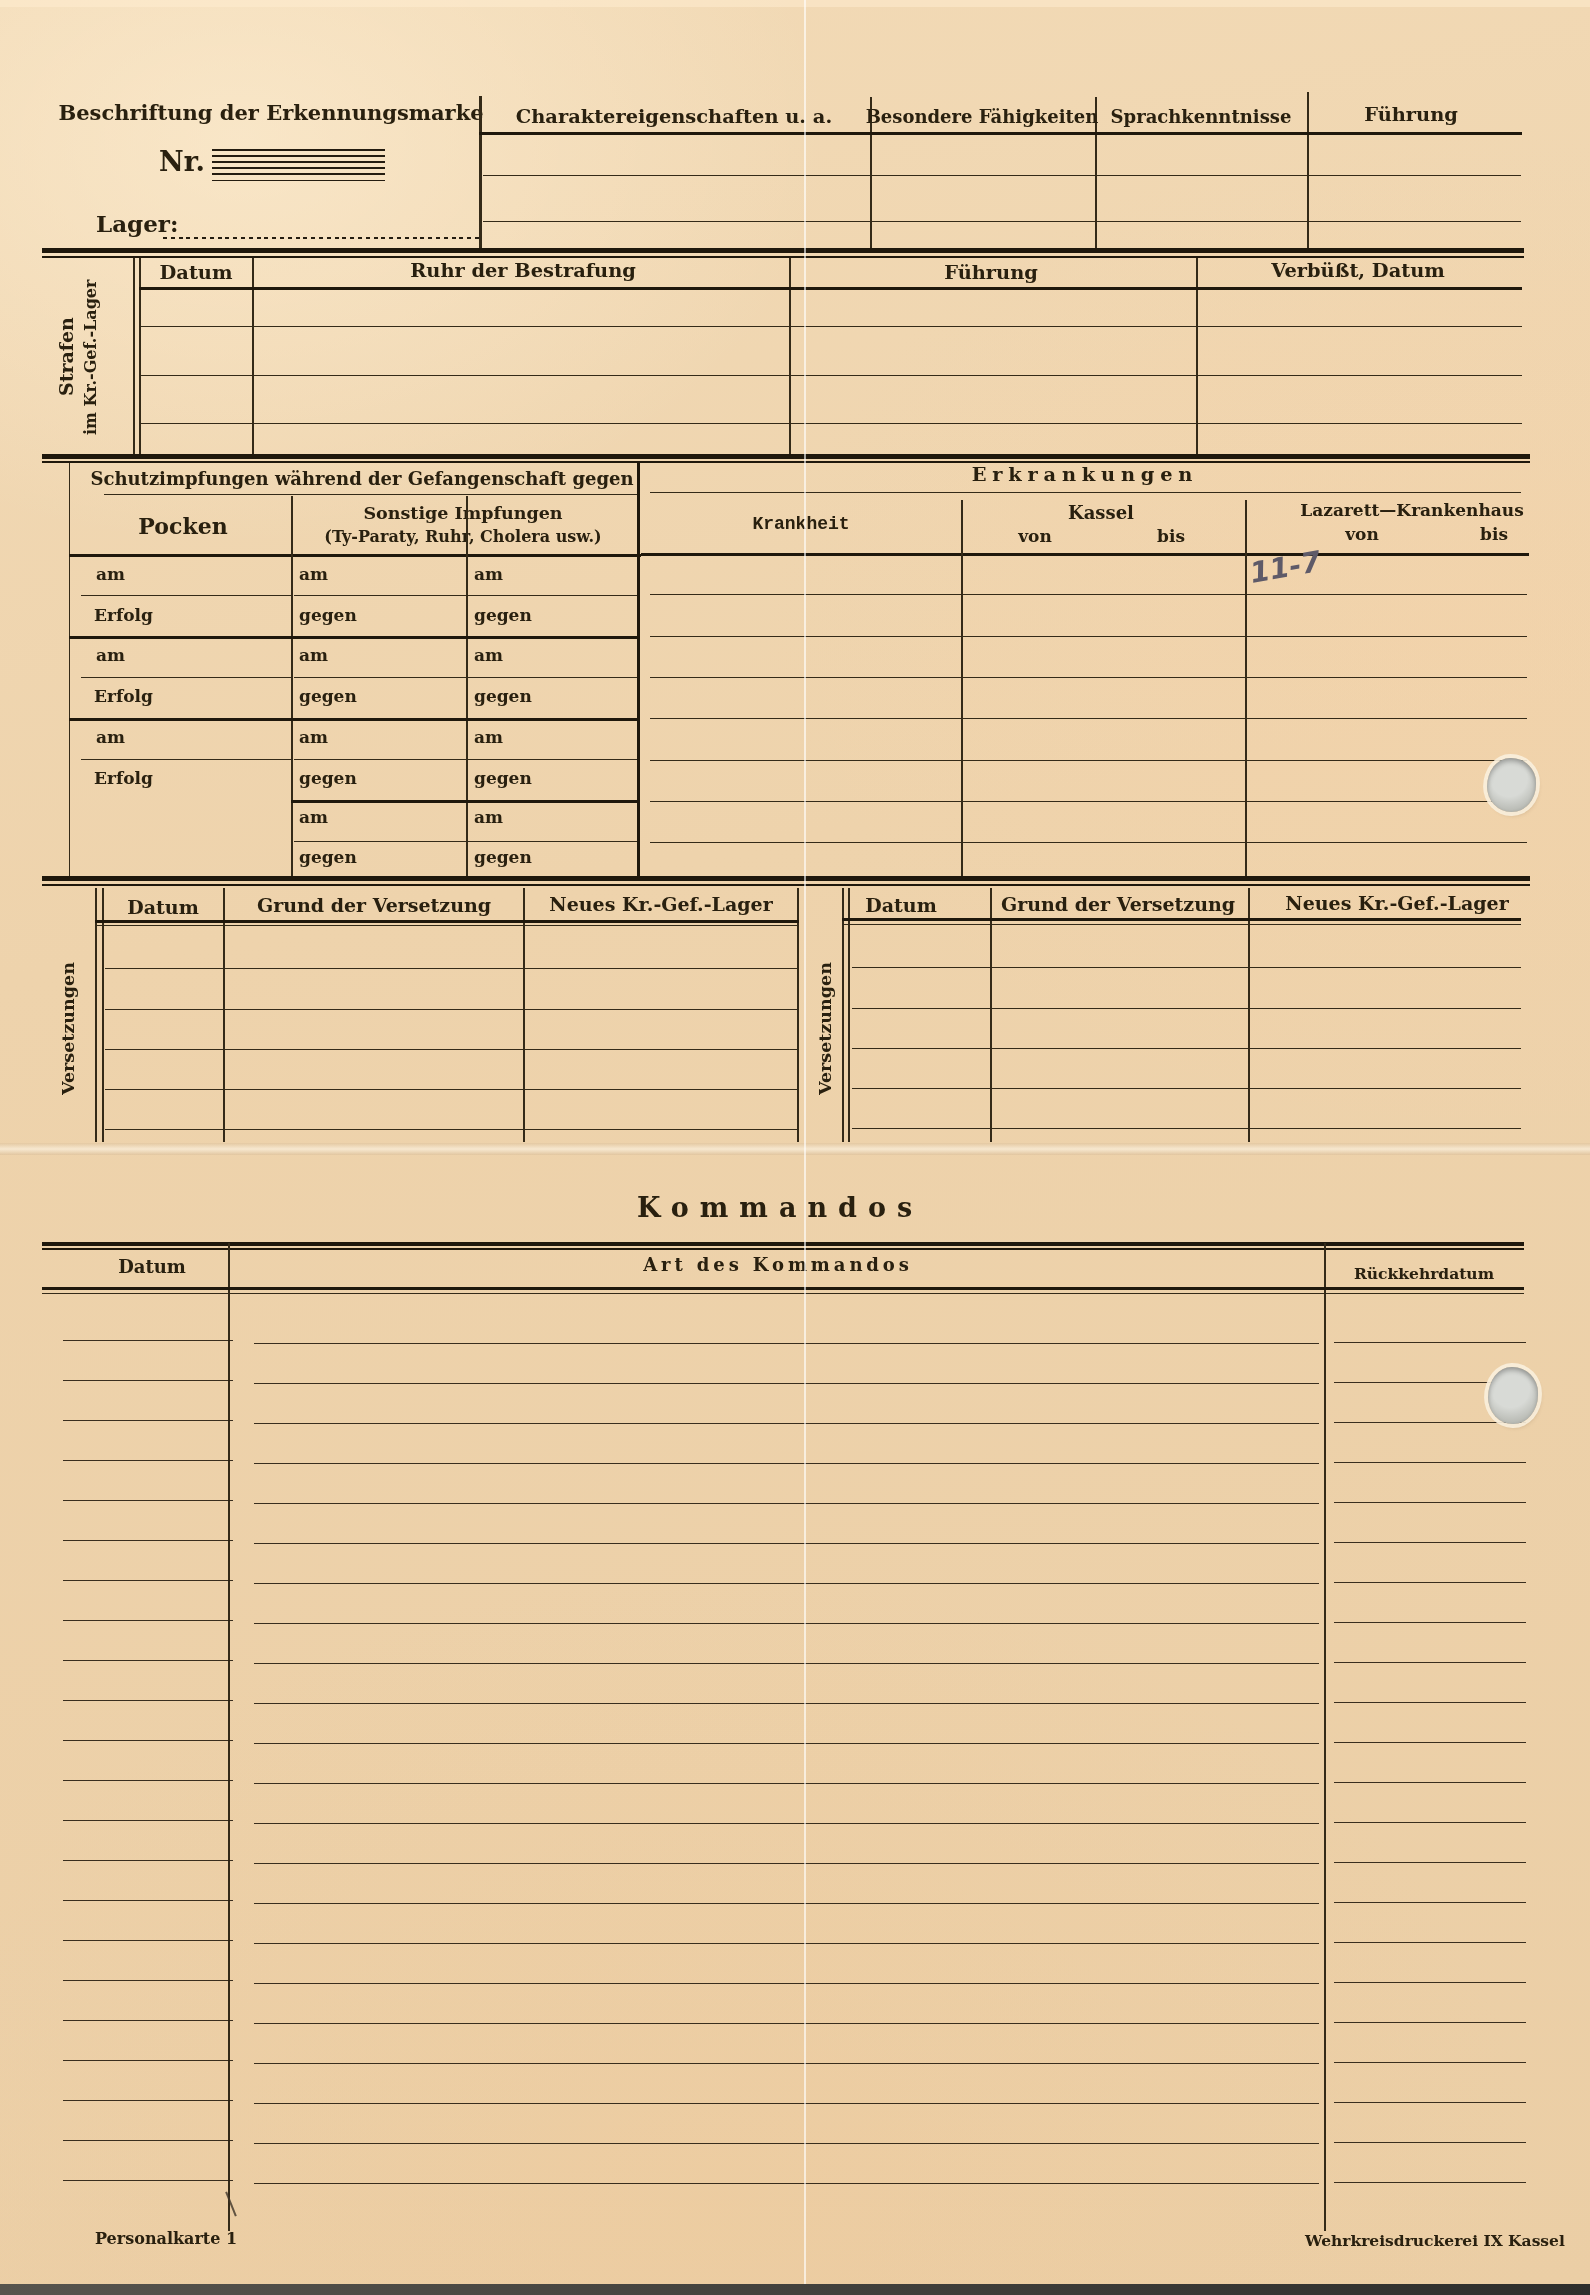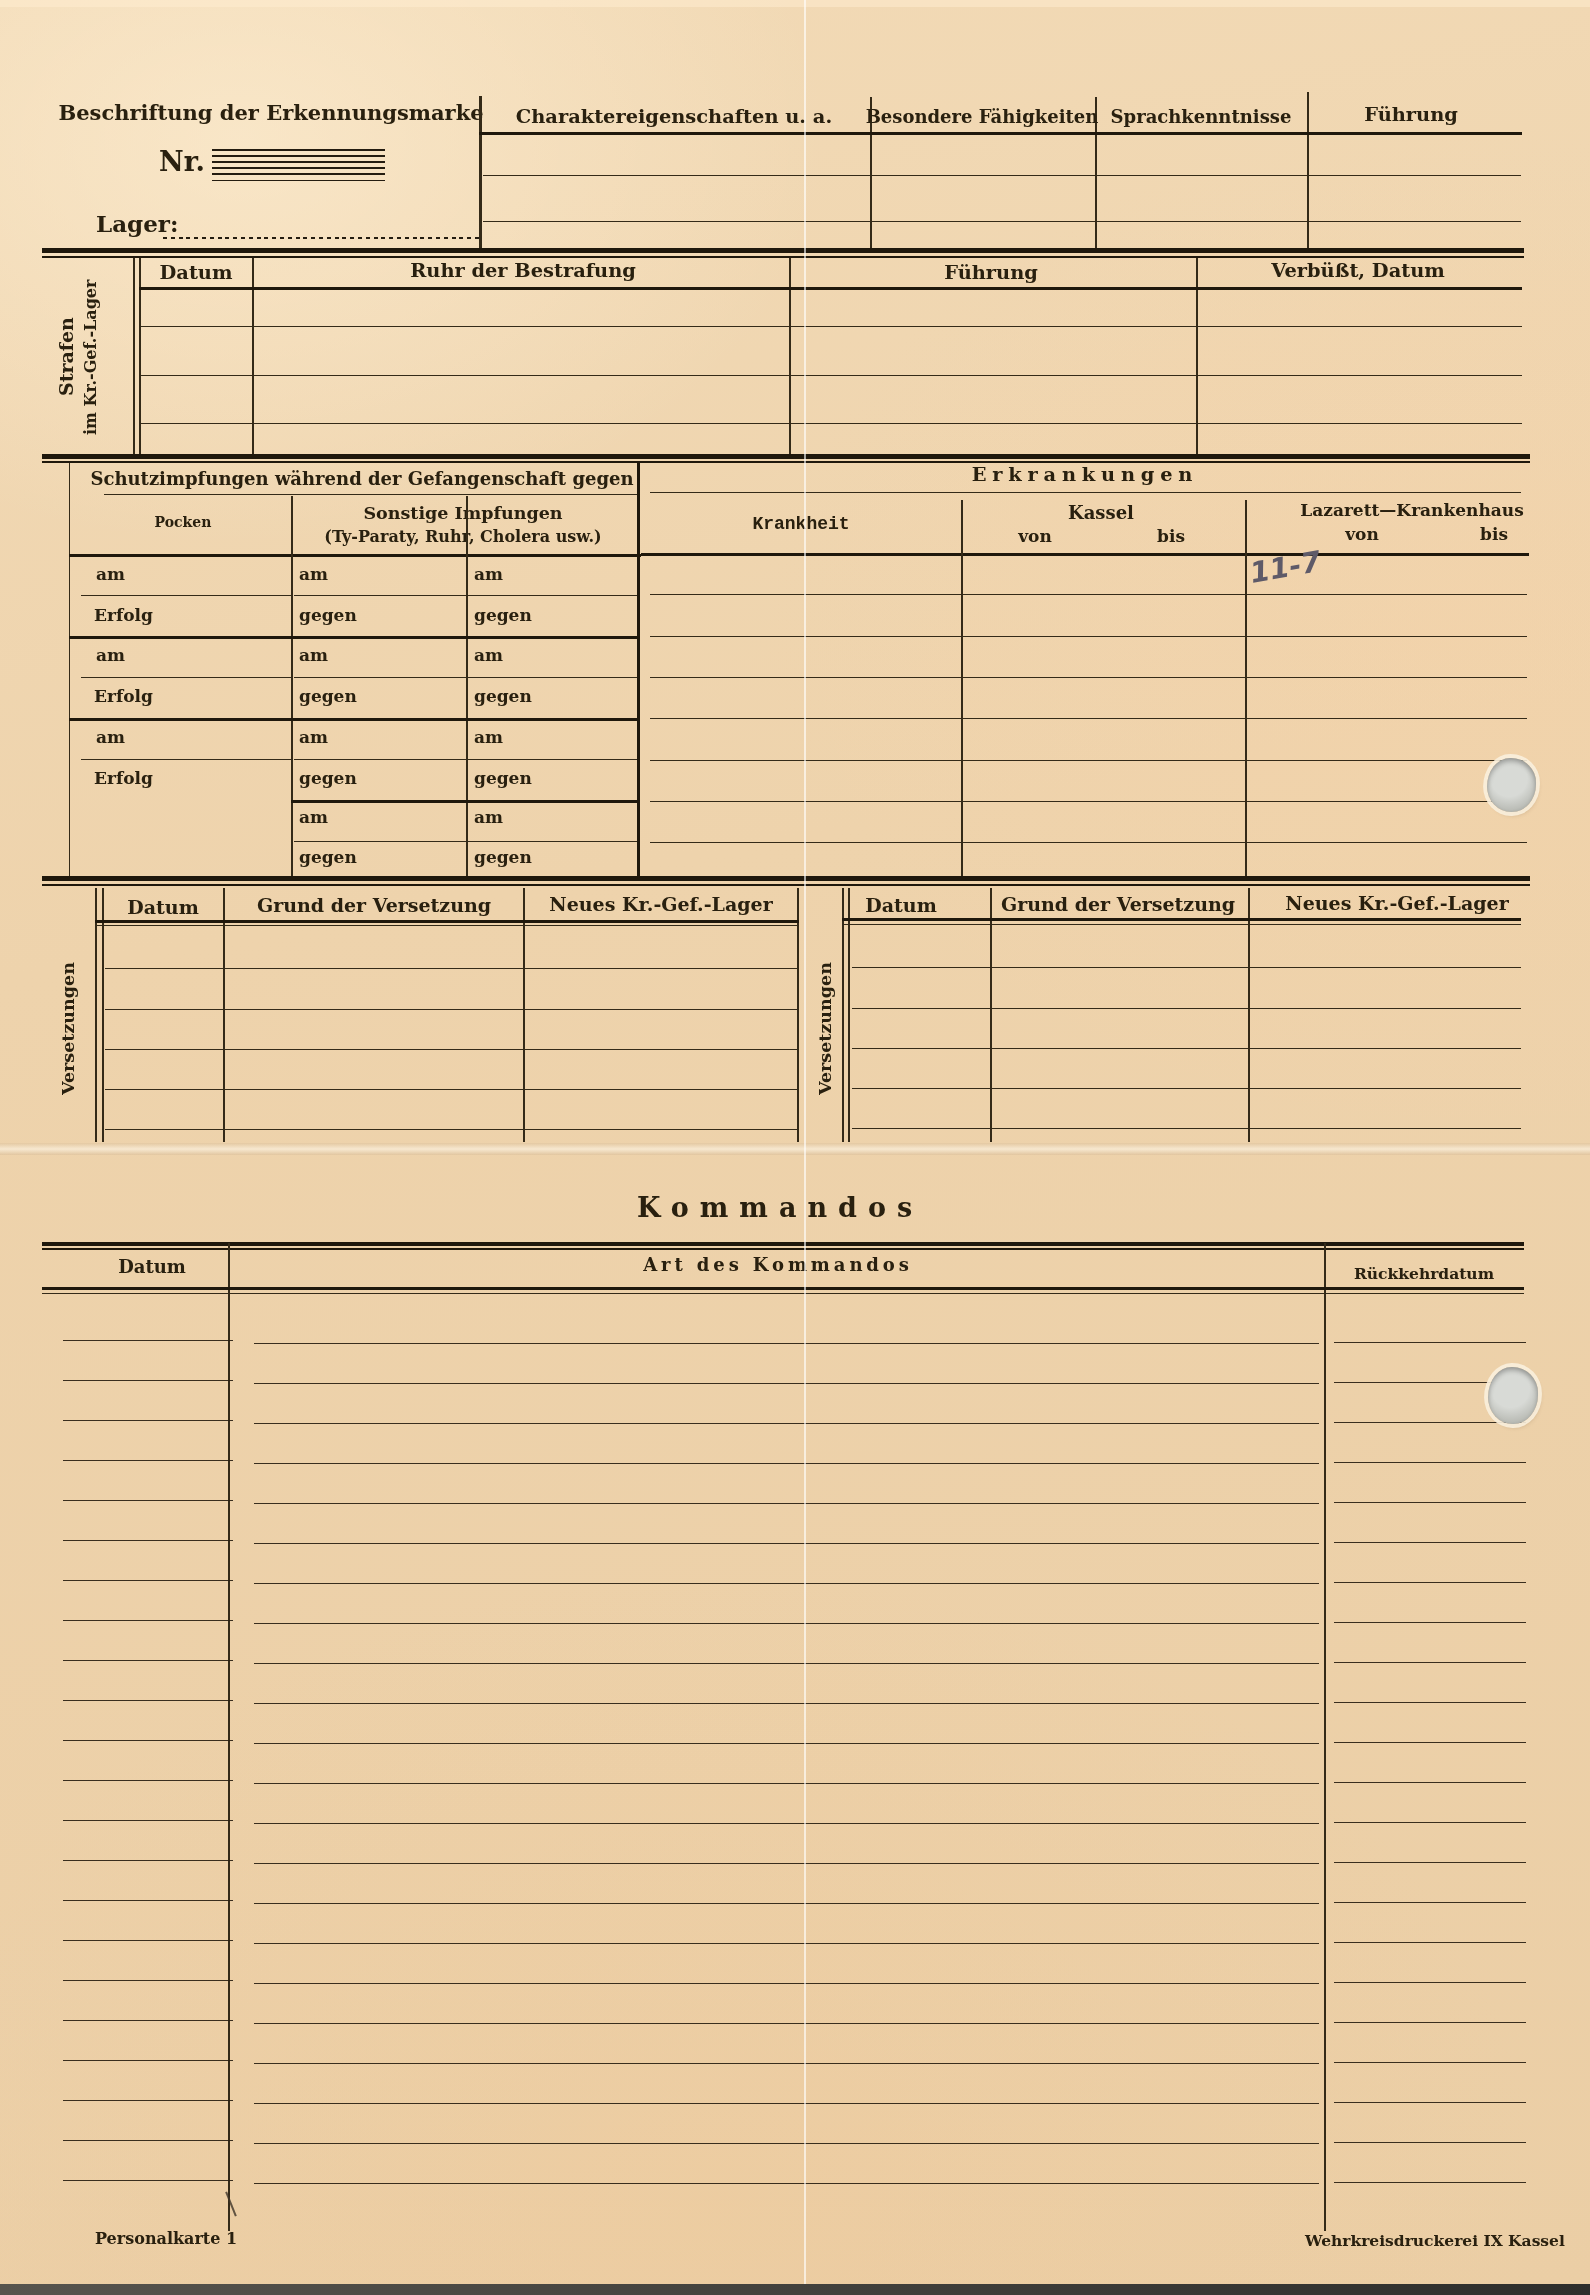--- a/index.html
+++ b/index.html
@@ -85,21 +85,21 @@
     <div class="hl" style="left:141px;top:423px;width:1381px;height:1.3px;"></div>
   </div>
 
   <div>
     <div class="hl hv" style="left:42px;top:454px;width:1488px;height:4.5px;"></div>
     <div class="hl hv" style="left:42px;top:461px;width:1488px;height:1.9px;"></div>
 
     <div class="vl" style="left:69px;top:463px;width:1.3px;height:414px;"></div>
     <span class="t c" style="left:362px;top:470px;font-size:18px;">Schutzimpfungen während der Gefangenschaft gegen</span>
     <div class="hl" style="left:104px;top:494px;width:535px;height:1.3px;"></div>
-    <span class="t c" style="left:183px;top:515px;font-size:14px;">Pocken</span>
+    <span class="t c" style="left:183px;top:515px;font-size:22px;">Pocken</span>
     <span class="t c" style="left:463px;top:505px;font-size:17.5px;">Sonstige Impfungen</span>
     <span class="t c" style="left:463px;top:529px;font-size:16px;">(Ty-Paraty, Ruhr, Cholera usw.)</span>
     <div class="hl hv" style="left:69px;top:554px;width:572px;height:3.2px;"></div>
     <div class="vl" style="left:291px;top:496px;width:1.9px;height:382px;"></div>
     <div class="vl" style="left:466px;top:496px;width:1.9px;height:382px;"></div>
     <div class="vl hv" style="left:637px;top:463px;width:3.2px;height:414px;"></div>
 
     <span class="t" style="left:96px;top:566px;font-size:17px;">am</span>
     <div class="hl" style="left:81px;top:595px;width:210px;height:1.3px;"></div>
     <span class="t" style="left:94px;top:607px;font-size:17px;">Erfolg</span>

